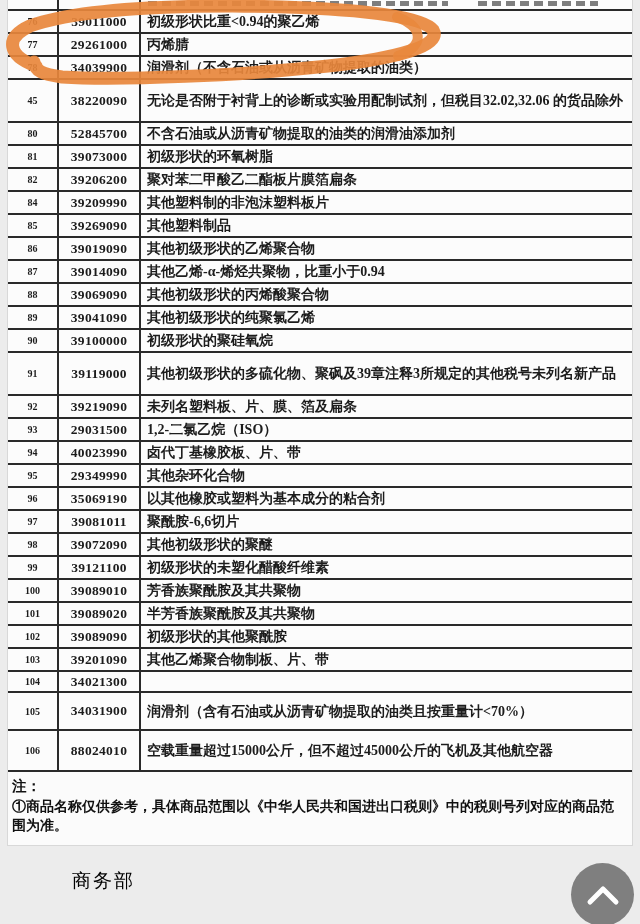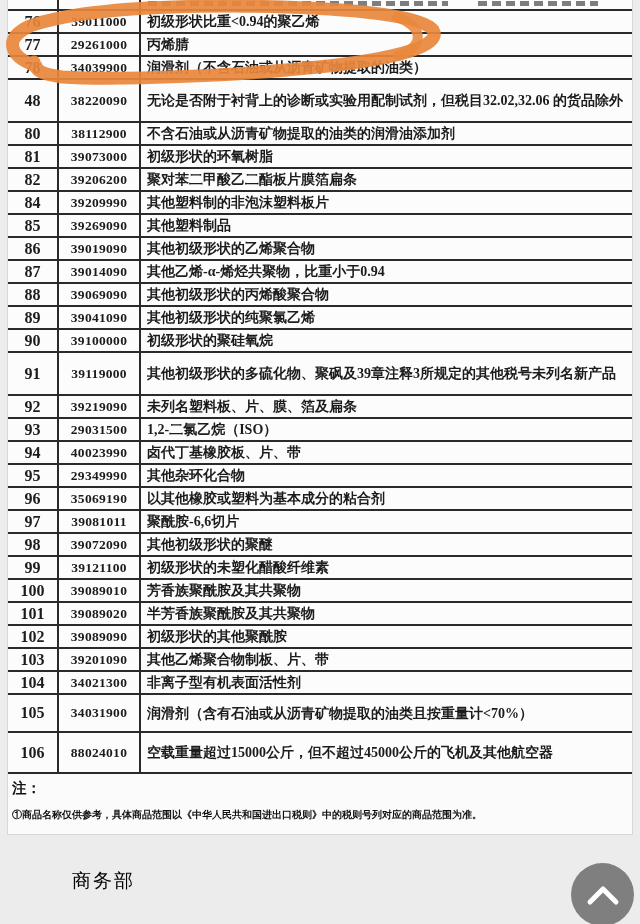--- a/index.html
+++ b/index.html
@@ -12,35 +12,35 @@
   
   .ttable{width:100%;border-bottom:2px solid #2a2a2a;background:#fcfcfc;}
   .trow{display:flex;border-top:2px solid #2a2a2a;min-height:21px;
         align-items:stretch;box-sizing:border-box;background:#fcfcfc;}
   .trow.partial{min-height:9px;overflow:hidden;border-top:none;position:relative;}
   .trow.tall{min-height:43px;}
   .trow.lg{min-height:38px;text-align:right;}
   .trow.xl{min-height:41px;text-align:center;}
   .c-no{width:49px;flex:0 0 49px;border-right:2px solid #2a2a2a;
         display:flex;align-items:center;justify-content:center;
-        font-weight:bold;font-size:16px;color:#1c1c1c;}
+        font-weight:bold;font-size:10px;color:#1c1c1c;}
   .c-code{width:80px;flex:0 0 80px;border-right:2px solid #2a2a2a;
         display:flex;align-items:center;justify-content:center;
         font-weight:bold;font-size:13.5px;color:#1c1c1c;letter-spacing:.3px;}
   .c-desc{flex:1;display:flex;align-items:center;
         padding:1px 8px 1px 6px;font-weight:bold;font-size:14px;
         line-height:19px;color:#1c1c1c;}
   
   .smudge{position:absolute;top:1px;height:5px;background:
      repeating-linear-gradient(90deg,#3a3a3a 0 9px,transparent 9px 14px);
      opacity:.65;}
   
   .note{padding:6px 6px 10px 4px;background:#fbfbfb;}
   .note-label{font-weight:bold;font-size:14.5px;color:#111;line-height:17px;}
-  .note-item{font-weight:bold;font-size:10px;color:#111;line-height:19px;margin-top:8px;}
+  .note-item{font-weight:bold;font-size:14px;color:#111;line-height:19px;margin-top:2px;}
   
   .annot{position:absolute;left:0;top:0;pointer-events:none;}
   
   .footer-src{position:absolute;left:72px;top:868px;
       font-family:"Liberation Sans","DejaVu Sans",sans-serif;
       font-size:19px;color:#000000;letter-spacing:2px;}
   .scrolltop{position:absolute;right:6px;bottom:-2px;width:63px;height:63px;
       border-radius:50%;background:#7f7f7f;border:none;cursor:pointer;
       display:flex;align-items:center;justify-content:center;padding:0;}
 </style>
@@ -90,35 +90,35 @@
           </div>
           <div class="c-code">
             <span>34039900</span>
           </div>
           <div class="c-desc">
             <span>润滑剂（不含石油或从沥青矿物提取的油类）</span>
           </div>
         </div>
         <div class="trow tall">
           <div class="c-no">
-            <span>48</span>
+            <span>45</span>
           </div>
           <div class="c-code">
             <span>38220090</span>
           </div>
           <div class="c-desc">
             <span>无论是否附于衬背上的诊断或实验用配制试剂，但税目32.02,32.06 的货品除外</span>
           </div>
         </div>
         <div class="trow">
           <div class="c-no">
             <span>80</span>
           </div>
           <div class="c-code">
-            <span>38112900</span>
+            <span>52845700</span>
           </div>
           <div class="c-desc">
             <span>不含石油或从沥青矿物提取的油类的润滑油添加剂</span>
           </div>
         </div>
         <div class="trow">
           <div class="c-no">
             <span>81</span>
           </div>
           <div class="c-code">
@@ -358,23 +358,20 @@
           <div class="c-desc">
             <span>其他乙烯聚合物制板、片、带</span>
           </div>
         </div>
         <div class="trow">
           <div class="c-no">
             <span>104</span>
           </div>
           <div class="c-code">
             <span>34021300</span>
-          </div>
-          <div class="c-desc">
-            <span>非离子型有机表面活性剂</span>
           </div>
         </div>
         <div class="trow lg">
           <div class="c-no">
             <span>105</span>
           </div>
           <div class="c-code">
             <span>34031900</span>
           </div>
           <div class="c-desc">

